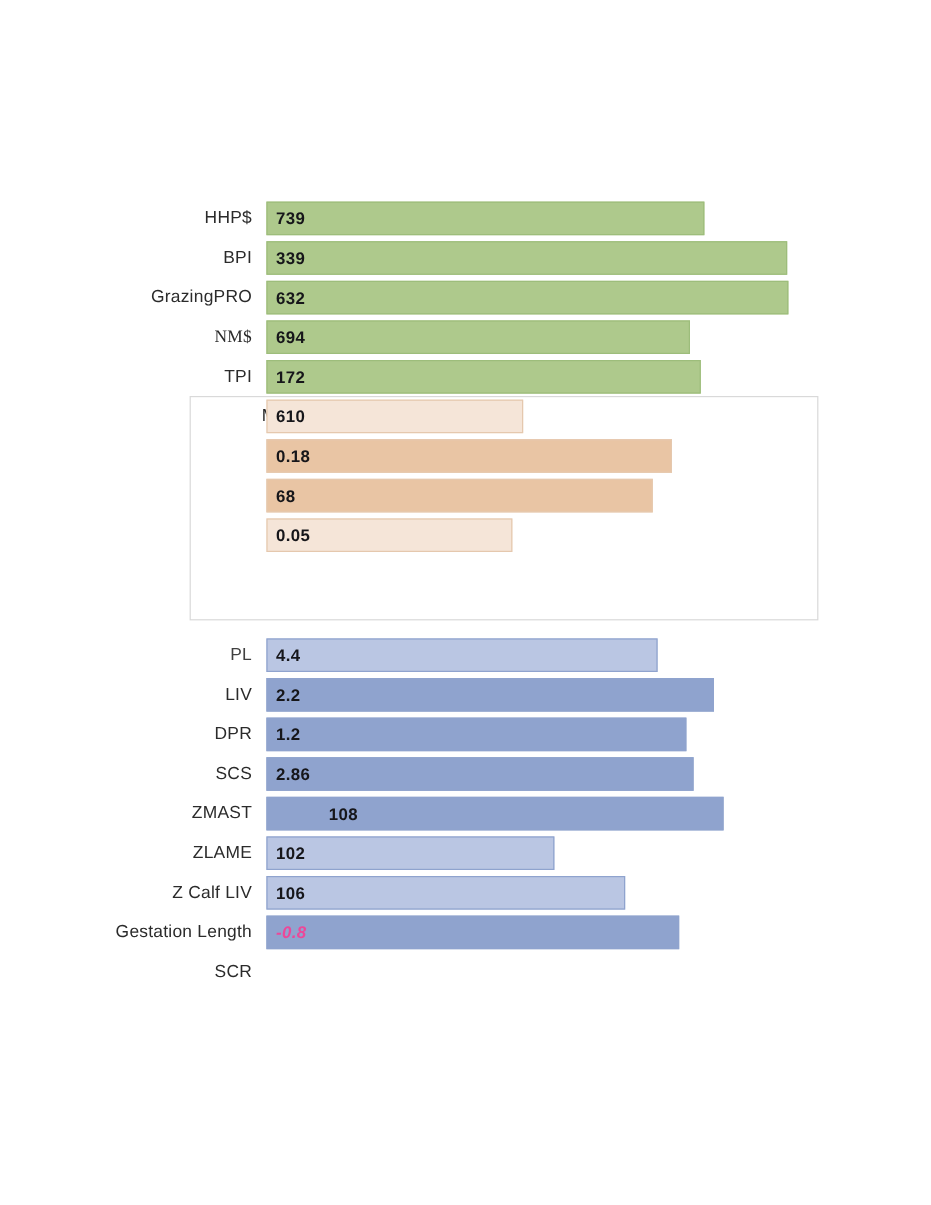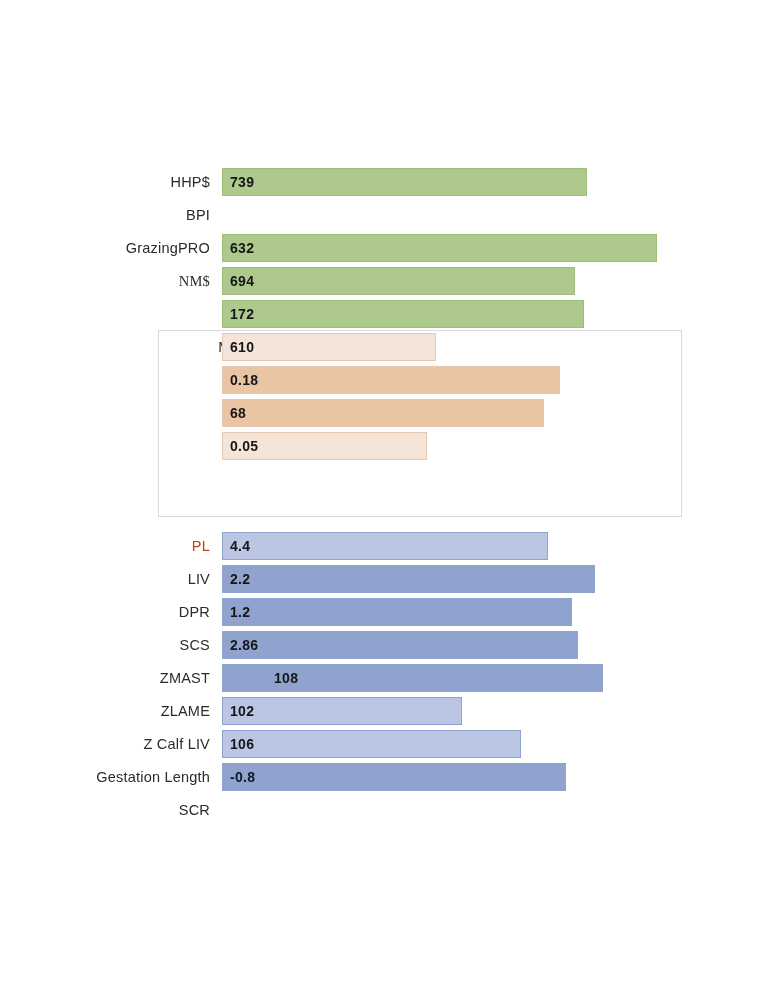--- a/index.html
+++ b/index.html
@@ -137,36 +137,41 @@
     <div class="rows">
         <div class="row">
           <div class="row-label" style="color: rgb(43, 43, 43);">HHP$</div>
           <div class="bar-track">
             <div class="bar" style="width: 365px; background: rgb(174, 201, 140); border: 1px solid rgb(157, 189, 123);"></div>
             <div class="bar-value" style="color: rgb(22, 22, 26);">739</div>
           </div>
         </div>
         <div class="row">
           <div class="row-label" style="color: rgb(43, 43, 43);">BPI</div>
+          <div class="bar-track">
+            <div class="bar" style="width: 434px; background: rgb(174, 201, 140); border: 1px solid rgb(157, 189, 123);"></div>
+            <div class="bar-value" style="color: rgb(22, 22, 26);">339</div>
+          </div>
         </div>
         <div class="row">
           <div class="row-label" style="color: rgb(43, 43, 43);">GrazingPRO</div>
           <div class="bar-track">
             <div class="bar" style="width: 435px; background: rgb(174, 201, 140); border: 1px solid rgb(157, 189, 123);"></div>
             <div class="bar-value" style="color: rgb(22, 22, 26);">632</div>
           </div>
         </div>
         <div class="row">
           <div class="row-label" style="color: rgb(43, 43, 43); font-family: Liberation Serif, serif;">NM$</div>
           <div class="bar-track">
             <div class="bar" style="width: 353px; background: rgb(174, 201, 140); border: 1px solid rgb(157, 189, 123);"></div>
             <div class="bar-value" style="color: rgb(22, 22, 26);">694</div>
           </div>
         </div>
         <div class="row">
+          <div class="row-label" style="color: rgb(43, 43, 43);">TPI</div>
           <div class="bar-track">
             <div class="bar" style="width: 362px; background: rgb(174, 201, 140); border: 1px solid rgb(157, 189, 123);"></div>
             <div class="bar-value" style="color: rgb(22, 22, 26);">172</div>
           </div>
         </div>
       </div>
   </div>
 
   <div class="section framed" id="section-orange">
     <div class="gridlines">
@@ -211,21 +216,21 @@
   <div class="section" id="section-blue">
     <div class="gridlines">
         <div class="gridline" style="left: 223px; background: rgb(220, 220, 220);"></div>
         <div class="gridline" style="left: 334px; background: rgb(220, 220, 220);"></div>
         <div class="gridline" style="left: 445px; background: rgb(220, 220, 220);"></div>
         <div class="gridline" style="left: 556px; background: rgb(220, 220, 220);"></div>
         <div class="gridline" style="left: 667px; background: rgb(220, 220, 220);"></div>
       </div>
     <div class="rows">
         <div class="row">
-          <div class="row-label" style="color: #c2410c;">PL</div>
+          <div class="row-label" style="color: #404040;">PL</div>
           <div class="bar-track">
             <div class="bar" style="width: 326px; background: rgb(186, 198, 227); border: 1px solid rgb(143, 163, 206);"></div>
             <div class="bar-value" style="color: rgb(22, 22, 26);">4.4</div>
           </div>
         </div>
         <div class="row">
           <div class="row-label" style="color: rgb(43, 43, 43);">LIV</div>
           <div class="bar-track">
             <div class="bar" style="width: 373px; background: rgb(143, 163, 206); border: 1px solid rgb(143, 163, 206);"></div>
             <div class="bar-value" style="color: rgb(22, 22, 26);">2.2</div>
@@ -263,21 +268,21 @@
           <div class="row-label" style="color: rgb(43, 43, 43);">Z Calf LIV</div>
           <div class="bar-track">
             <div class="bar" style="width: 299px; background: rgb(186, 198, 227); border: 1px solid rgb(143, 163, 206);"></div>
             <div class="bar-value" style="color: rgb(22, 22, 26);">106</div>
           </div>
         </div>
         <div class="row">
           <div class="row-label" style="color: rgb(43, 43, 43);">Gestation Length</div>
           <div class="bar-track">
             <div class="bar" style="width: 344px; background: rgb(143, 163, 206); border: 1px solid rgb(143, 163, 206);"></div>
-            <div class="bar-value" style="color: #0f172a;">-0.8</div>
+            <div class="bar-value" style="color: #ec4899; font-style: italic;">-0.8</div>
           </div>
         </div>
         <div class="row">
           <div class="row-label" style="color: rgb(43, 43, 43);">SCR</div>
           <div class="bar-track"></div>
         </div>
       </div>
   </div>
 
 </div>

